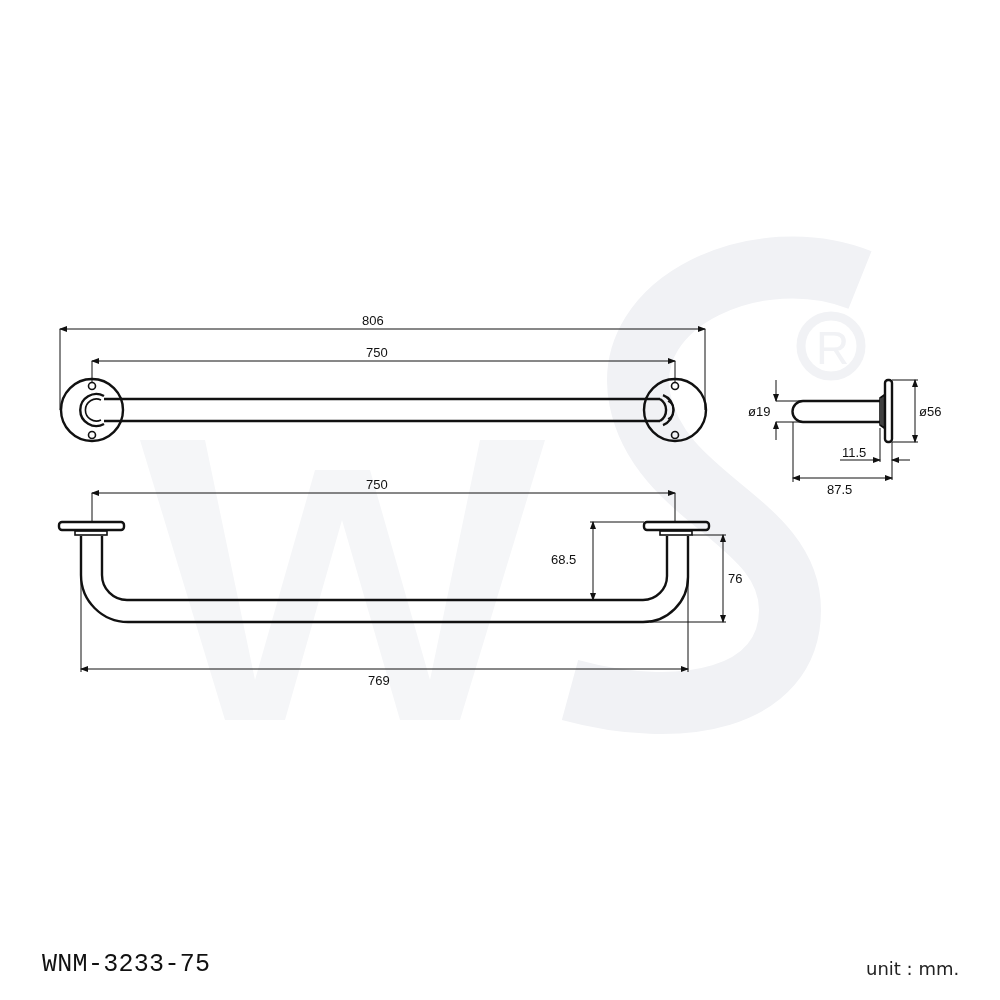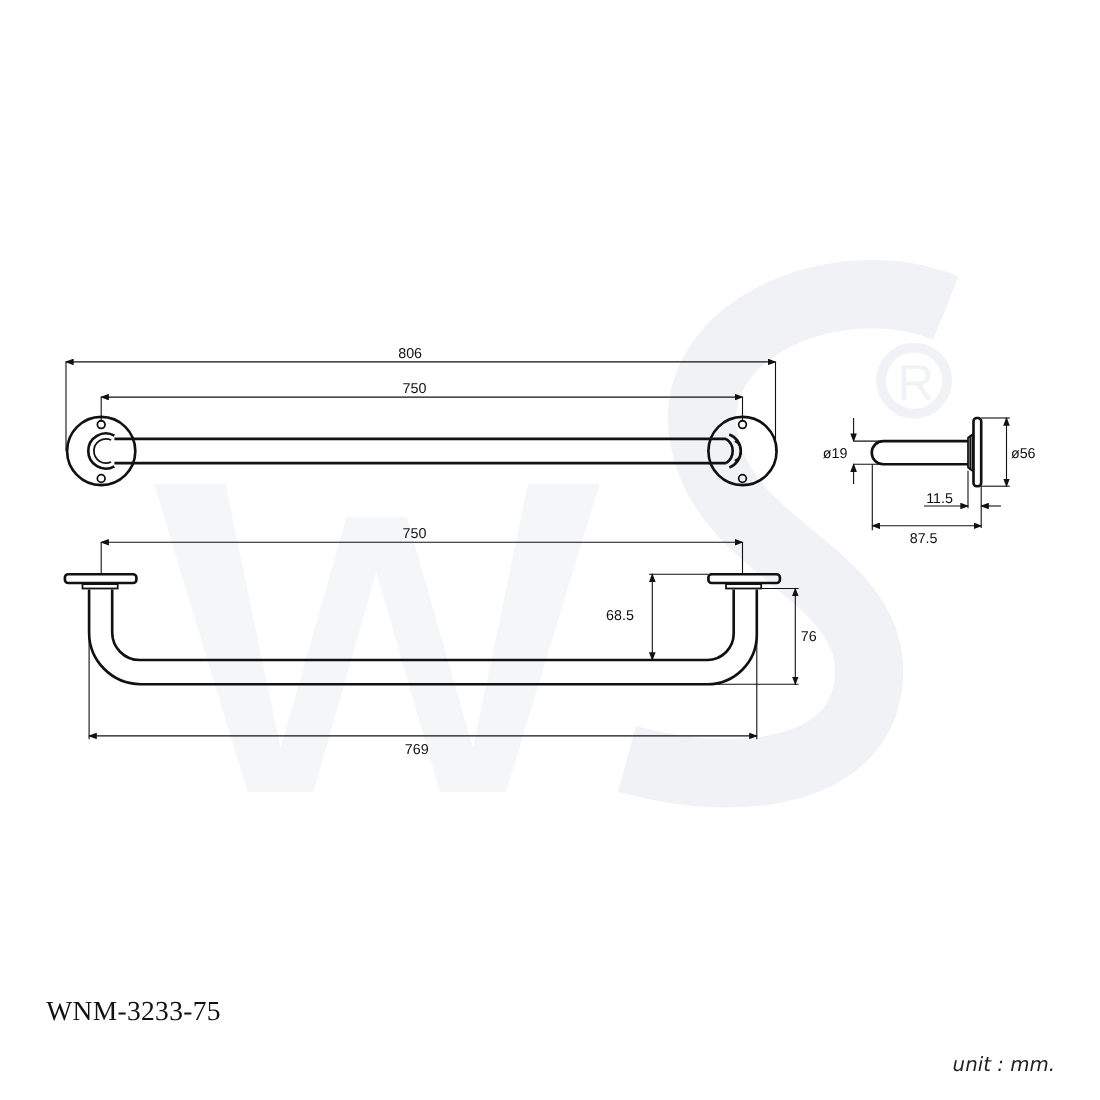--- a/index.html
+++ b/index.html
@@ -6,24 +6,24 @@
     body { width: 1000px; height: 1000px; position: relative; overflow: hidden;
            font-family: "Liberation Sans", "DejaVu Sans", sans-serif; color: #111; }
     svg.drawing { position: absolute; left: 0; top: 0; width: 1000px; height: 1000px; }
     .ln { stroke: #111; fill: none; }
     .thin { stroke-width: 1; }
     .med { stroke-width: 1.6; }
     .thick { stroke-width: 2.4; }
     .dim-text { font-family: "Liberation Sans", "DejaVu Sans", sans-serif; font-size: 13px; fill: #111; }
     .wm { fill: #f5f6f8; }
     .wm-stroke { stroke: #f1f2f5; fill: none; }
-    .model { position: absolute; left: 42px; top: 906px; font-size: 25px; letter-spacing: 0.3px;
-             font-family: Liberation Serif, serif; color: #111; }
+    .model { position: absolute; left: 42px; top: 950px; font-size: 25px; letter-spacing: 0.3px;
+             font-family: Liberation Mono, monospace; color: #111; }
     .unit { position: absolute; left: 866px; top: 958px; font-size: 18px;
-            font-family: "DejaVu Sans", sans-serif; color: #222; font-style: italic; }
+            font-family: "DejaVu Sans", sans-serif; color: #222; }
   </style>
 </head>
 <body>
 
 <svg class="drawing" viewBox="0 0 1000 1000" xmlns="http://www.w3.org/2000/svg">
   <defs>
     <marker id="arr" markerWidth="8" markerHeight="6" refX="7" refY="3" orient="auto" markerUnits="userSpaceOnUse">
       <path d="M0,0 L8,3 L0,6 Z" fill="#111"></path>
     </marker>
     <marker id="arrs" markerWidth="8" markerHeight="6" refX="1" refY="3" orient="auto" markerUnits="userSpaceOnUse">

